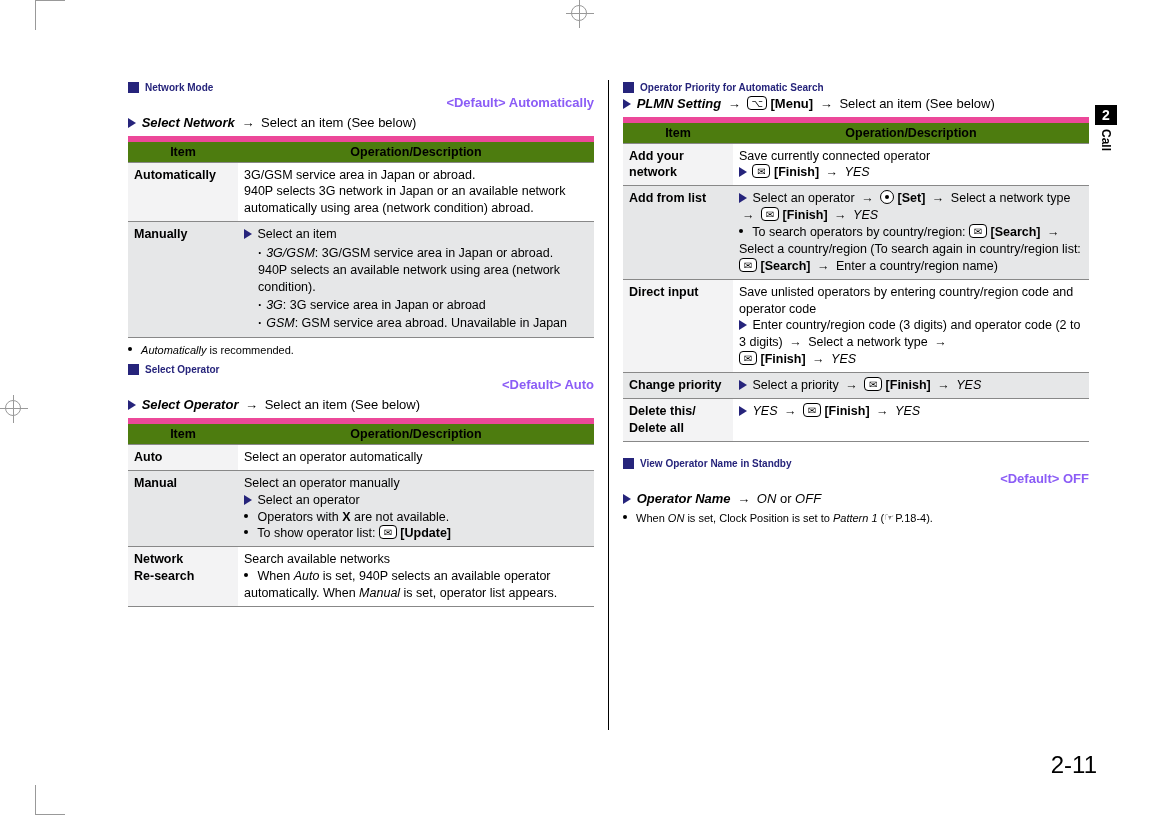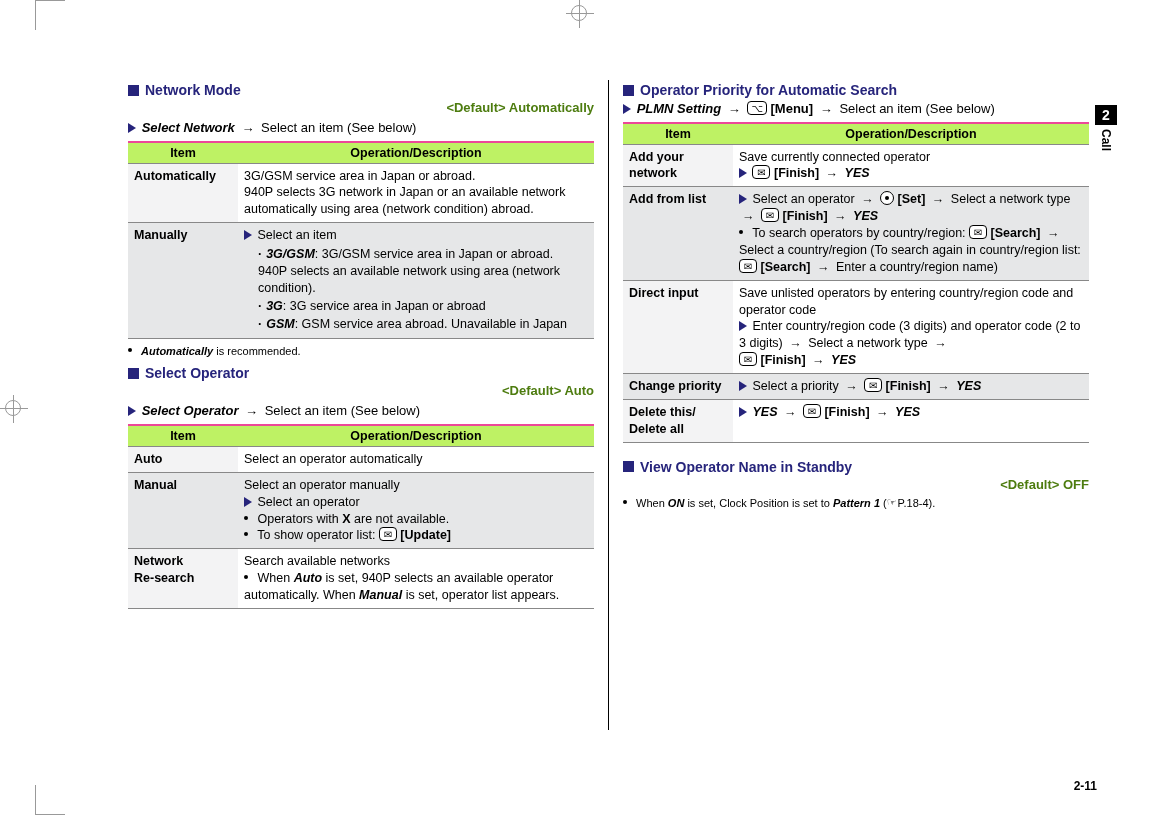--- a/index.html
+++ b/index.html
@@ -56,27 +56,27 @@
     gap: 6px;
     margin: 2px 0 2px 0;
   }
   .sq {
     width: 11px; height: 11px;
     background: #26247b;
     flex-shrink: 0;
   }
   .sec-title {
     font-weight: bold;
-    font-size: 14px;
+    font-size: 10px;
     color: #26247b;
   }
   .default-line {
     text-align: right;
     font-weight: bold;
-    color: #4d7c0f;
+    color: #8b5cf6;
     font-size: 13px;
     margin-bottom: 4px;
   }
   .chev {
     display: inline-block;
     width: 0; height: 0;
     border-top: 5px solid transparent;
     border-bottom: 5px solid transparent;
     border-left: 8px solid #26247b;
     margin-right: 2px;
@@ -95,23 +95,23 @@
     margin: 1px 0 4px 0;
     line-height: 1.35;
   }
   table.opt {
     width: 100%;
     border-collapse: collapse;
     font-size: 12.5px;
     margin-bottom: 6px;
   }
   table.opt th {
-    background: #bef264;
-    font-weight: bold;
-    border-top: 2px solid #ec4899;
+    background: #4d7c0f;
+    font-weight: bold;
+    border-top: 6px solid #ec4899;
     border-bottom: 1px solid #888;
     padding: 3px 23px;
     text-align: center;
   }
   table.opt th:first-child { text-align: center; width: 110px;}
   table.opt td {
     padding: 4px 6px;
     vertical-align: top;
     border-bottom: 1px solid #888;
     line-height: 1.35;
@@ -147,23 +147,23 @@
   .keycap-round::after{content:"";position:absolute;left:50%;top:50%;width:4px;height:4px;background:#000;border-radius:50%;transform:translate(-50%,-50%);}
   .bookref {
     display:inline-block;
     font-size:11px;
     vertical-align:1px;
   }
   .bookref::before { content:"\261E"; margin-right:1px;}
   .note { font-size: 11px; margin: 2px 0 8px 0;}
   .pagefoot {
     position: absolute;
-    right: 60px; bottom: 22px;
-    font-size: 12px;
-    font-weight: bold;
+    right: 60px; bottom: 36px;
+    font-size: 24px;
+    font-weight: normal;
   }
   .sidetab {
     position: absolute;
     right: 40px; top: 105px;
     width: 22px;
     text-align: center;
   }
   .sidetab .num {
     background: #000; color: #fff;
     font-weight: bold;
@@ -172,21 +172,21 @@
   }
   .sidetab .lbl {
     writing-mode: vertical-rl;
     font-weight: bold;
     font-size: 12px;
     padding: 4px 0;
     margin: 0 auto;
   }
   ul.sub { margin:2px 0 2px 14px; padding:0; list-style:none;}
   ul.sub li { margin:0 8px 1px 0;}
-  .bi { font-style: italic; font-weight: bold; }
+  .bi { font-style: italic; font-weight: normal; }
   .b { font-weight: bold; }
   .gap { height: 8px; }
 </style>
 </head>
 <body>
 
 <div class="page">
 
   <div class="crop-tl"></div>
   <div class="crop-bl"></div>
@@ -400,20 +400,28 @@
       </tbody>
         </table>
 
       <div class="gap"></div>
 
       <div class="section-head">
         <span class="sq"></span>
         <span class="sec-title">View Operator Name in Standby</span>
       </div>
       <div class="default-line">&lt;Default&gt; OFF</div>
+      <div class="instr">
+        <span class="chev"></span>
+        <span class="step">Operator Name</span>
+        <span class="arrow"></span>
+        <span class="bi">ON</span>
+        <span> or </span>
+        <span class="bi">OFF</span>
+      </div>
       <div class="note">
         <span class="dot"></span>
         <span>When </span><span class="bi">ON</span><span> is set, Clock Position is set to </span><span class="bi">Pattern 1</span><span> (</span><span class="bookref"></span><span>P.18-4</span><span>).</span>
       </div>
 
     </div>
   </div>
 
   <div class="pagefoot">2-11</div>
 </div>

